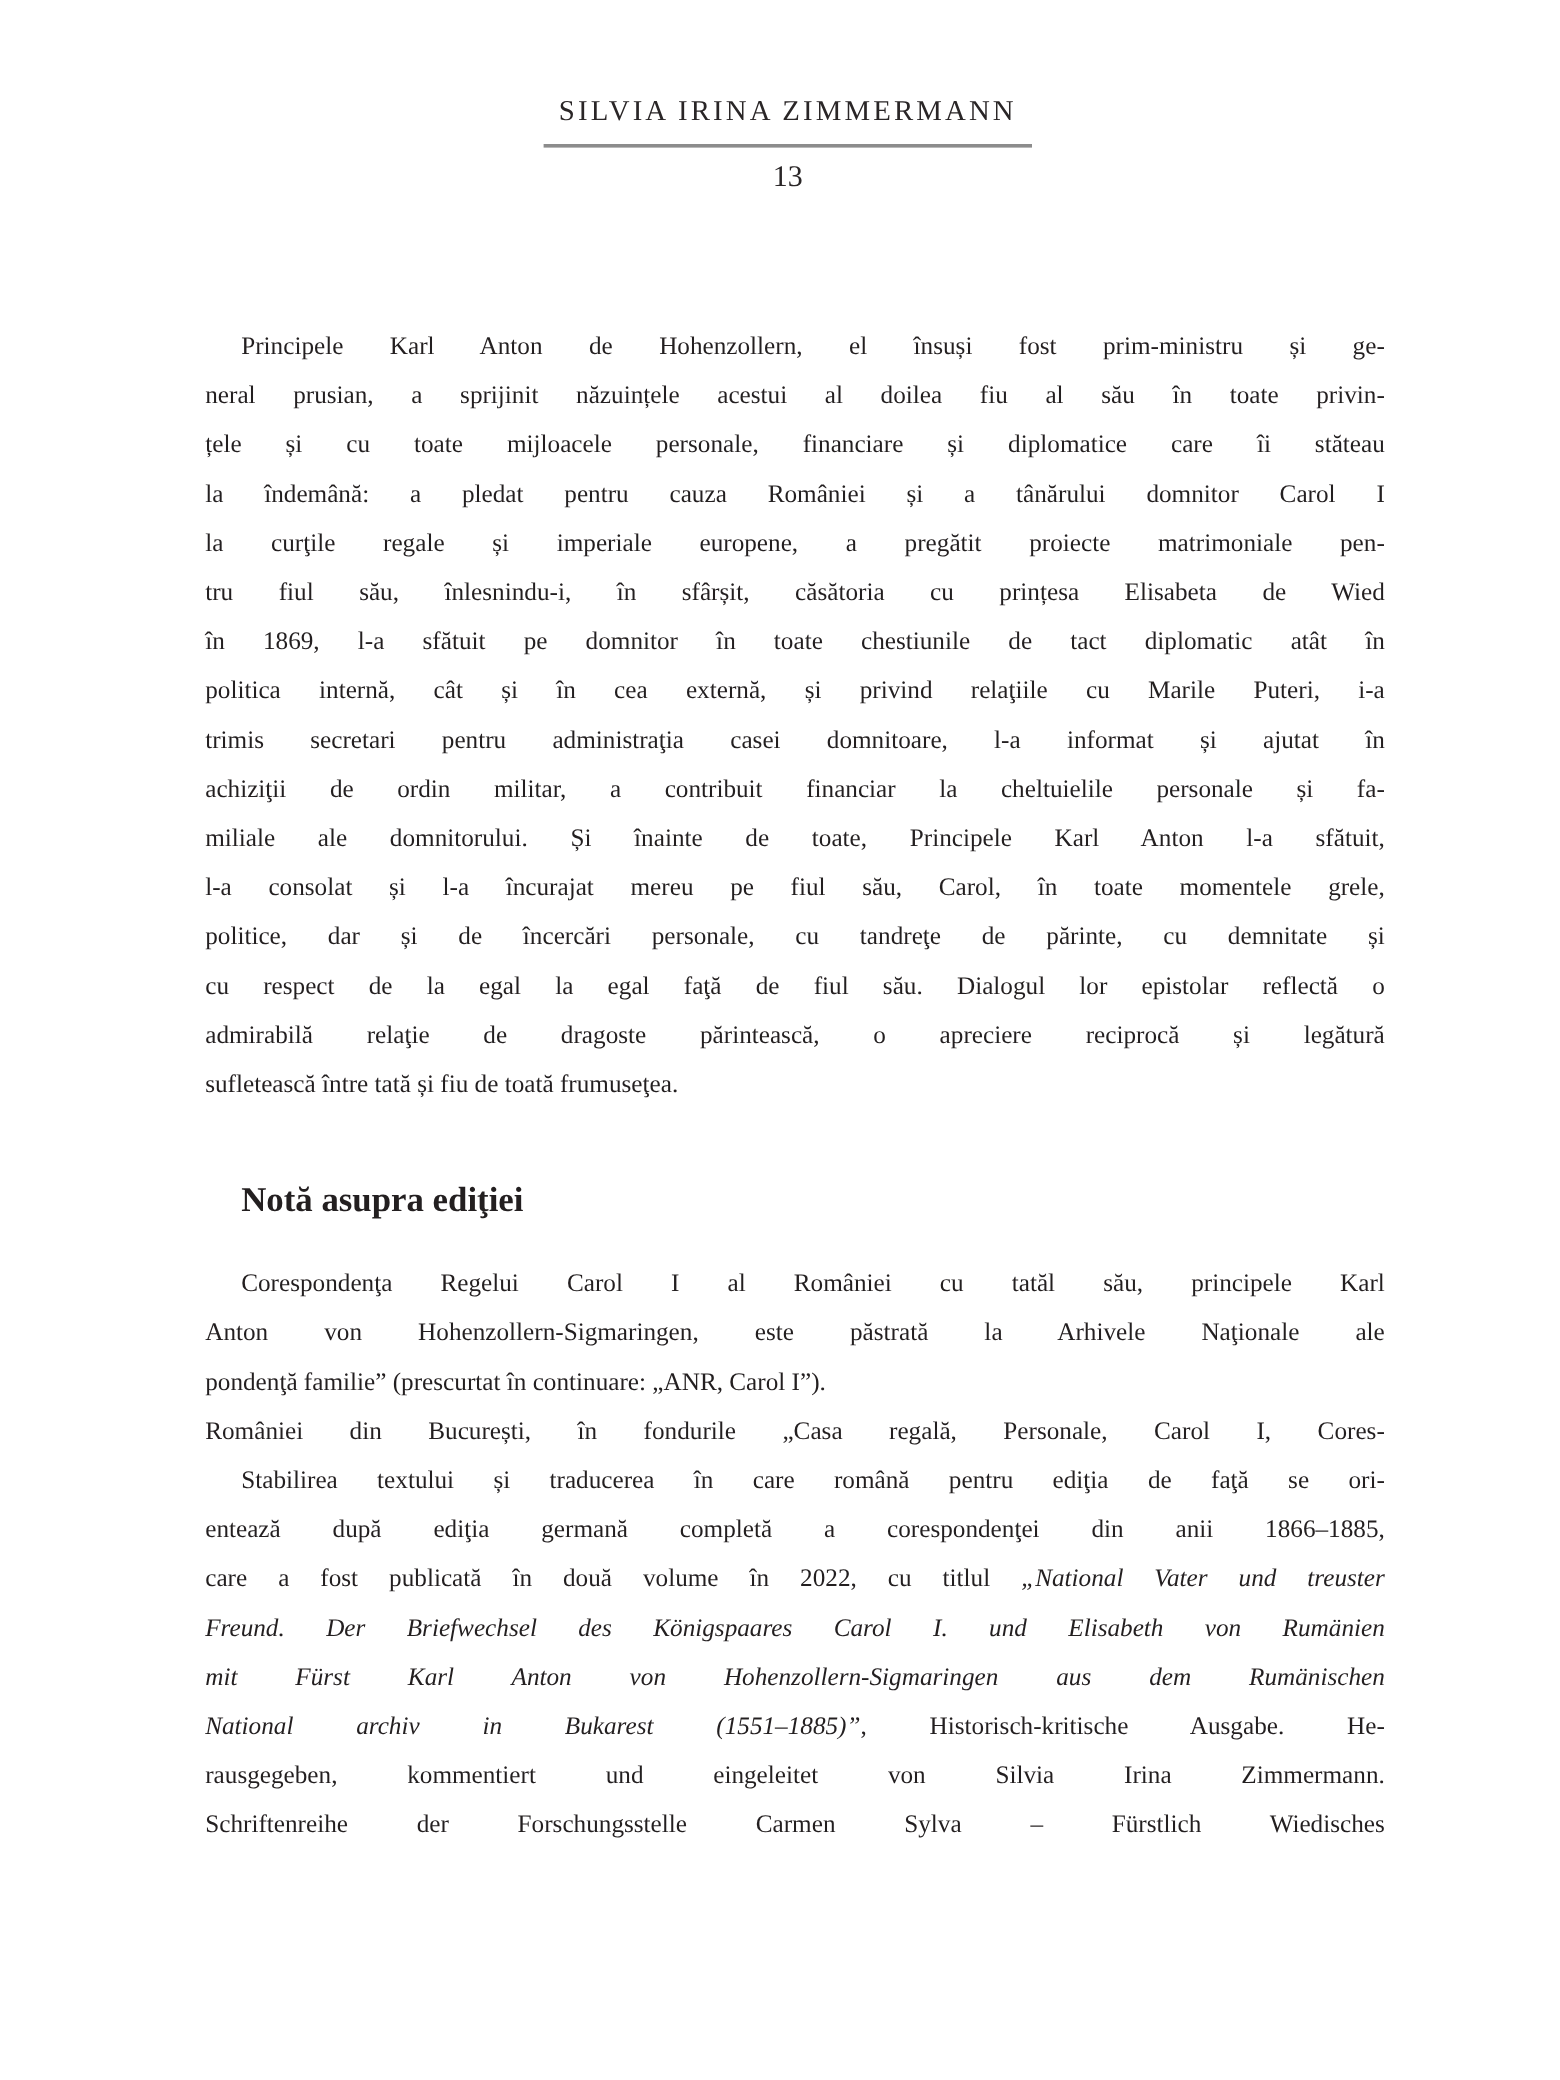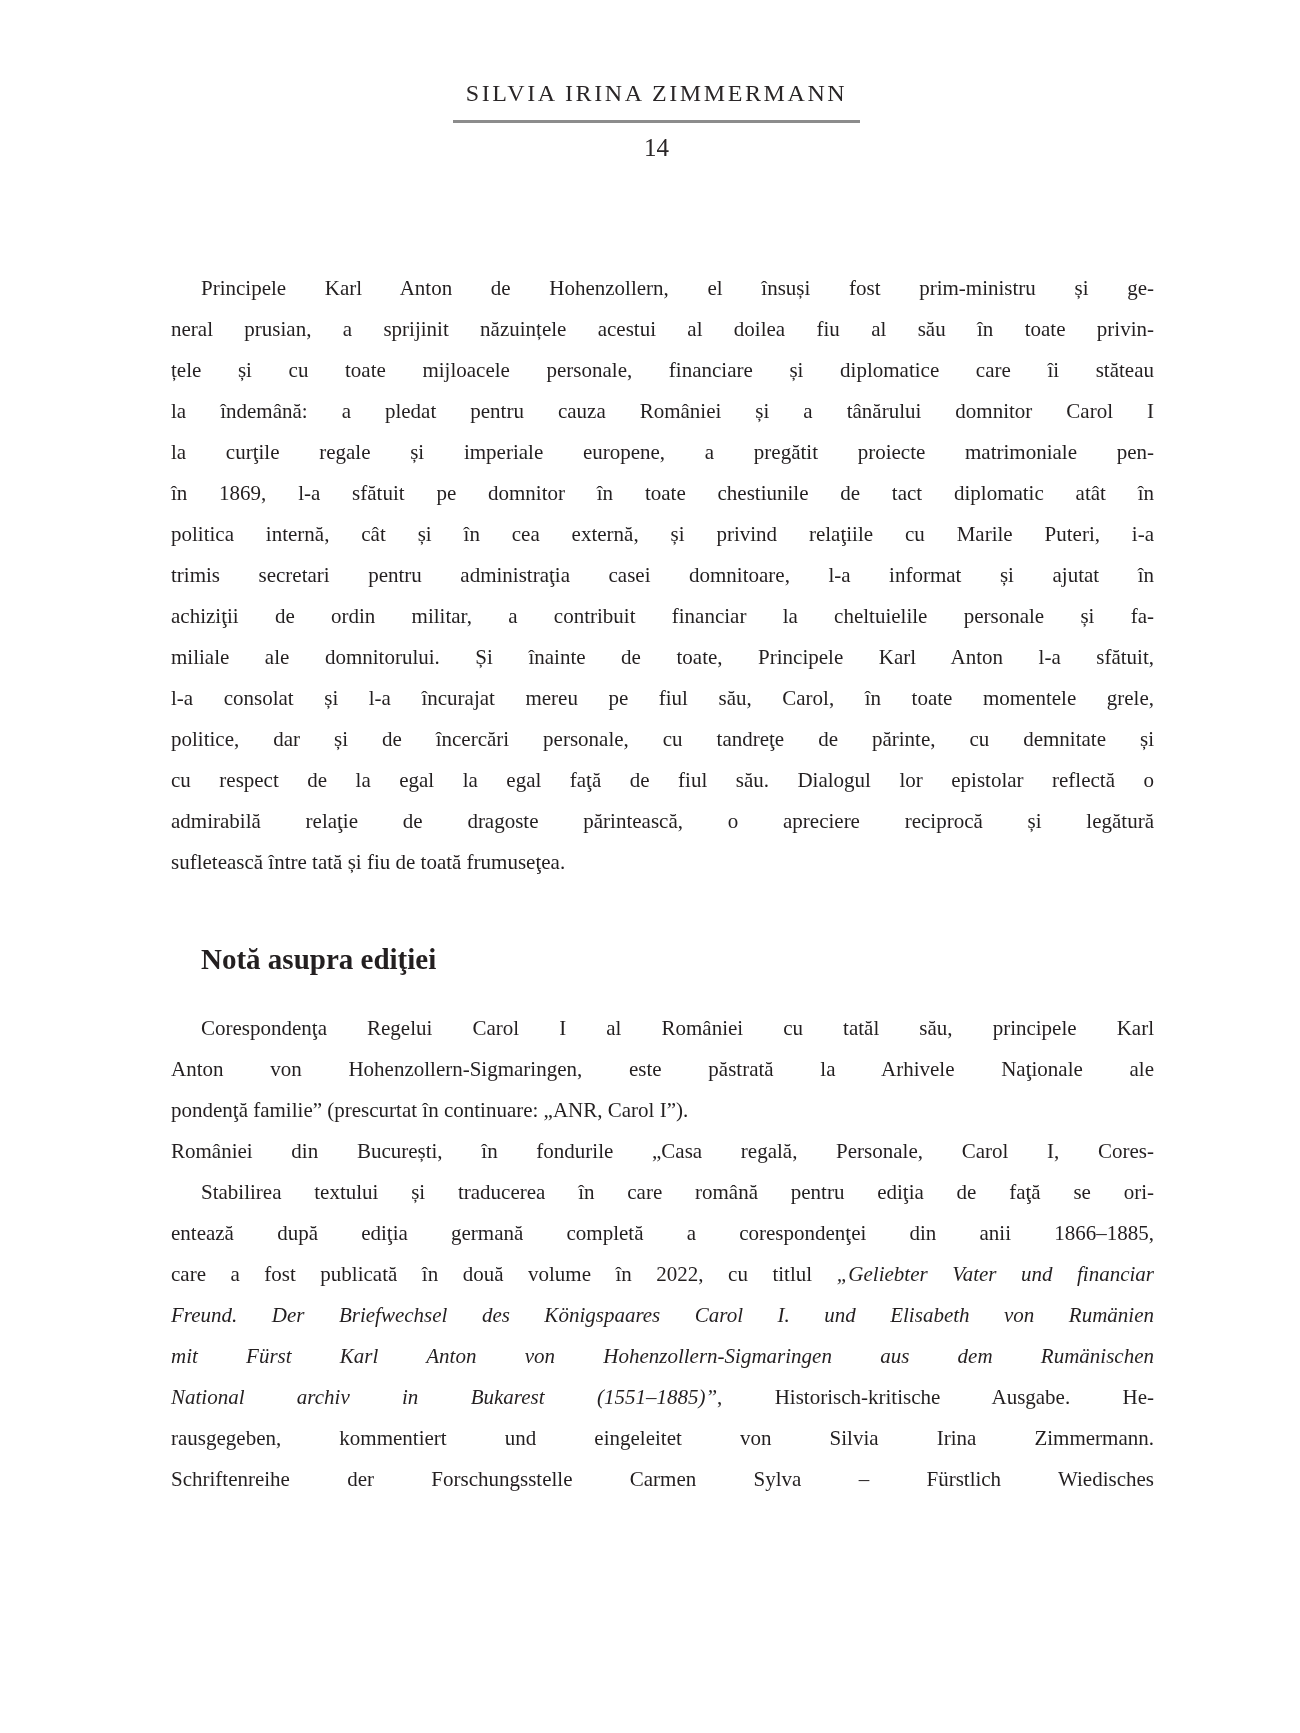--- a/index.html
+++ b/index.html
@@ -80,31 +80,32 @@
       height: 28px;
     }
     .it { font-style: italic; }
   </style>
 </head>
 <body>
 
 <header class="running-header">
   <div class="running-title">SILVIA IRINA ZIMMERMANN</div>
   <div class="header-rule"></div>
-  <div class="page-number">14</div>
+  <div class="page-number">13</div>
 </header>
 
 <main class="text-block">
 
   <p class="para">
     <span class="line indent-first">Principele Karl Anton de Hohenzollern, el însuși fost prim-ministru și ge-</span>
     <span class="line">neral prusian, a sprijinit năzuințele acestui al doilea fiu al său în toate privin-</span>
     <span class="line">țele și cu toate mijloacele personale, financiare și diplomatice care îi stăteau</span>
     <span class="line">la îndemână: a pledat pentru cauza României și a tânărului domnitor Carol I</span>
     <span class="line">la curţile regale și imperiale europene, a pregătit proiecte matrimoniale pen-</span>
+    <span class="line">tru fiul său, înlesnindu-i, în sfârșit, căsătoria cu prințesa Elisabeta de Wied</span>
     <span class="line">în 1869, l-a sfătuit pe domnitor în toate chestiunile de tact diplomatic atât în</span>
     <span class="line">politica internă, cât și în cea externă, și privind relaţiile cu Marile Puteri, i-a</span>
     <span class="line">trimis secretari pentru administraţia casei domnitoare, l-a informat și ajutat în</span>
     <span class="line">achiziţii de ordin militar, a contribuit financiar la cheltuielile personale și fa-</span>
     <span class="line">miliale ale domnitorului. Și înainte de toate, Principele Karl Anton l-a sfătuit,</span>
     <span class="line">l-a consolat și l-a încurajat mereu pe fiul său, Carol, în toate momentele grele,</span>
     <span class="line">politice, dar și de încercări personale, cu tandreţe de părinte, cu demnitate și</span>
     <span class="line">cu respect de la egal la egal faţă de fiul său. Dialogul lor epistolar reflectă o</span>
     <span class="line">admirabilă relaţie de dragoste părintească, o apreciere reciprocă și legătură</span>
     <span class="line last">sufletească între tată și fiu de toată frumuseţea.</span>
@@ -117,21 +118,21 @@
   <p class="para">
     <span class="line indent-first">Corespondenţa Regelui Carol I al României cu tatăl său, principele Karl</span>
     <span class="line">Anton von Hohenzollern-Sigmaringen, este păstrată la Arhivele Naţionale ale</span>
     <span class="line last">pondenţă familie” (prescurtat în continuare: „ANR, Carol I”).</span>
     <span class="line">României din București, în fondurile „Casa regală, Personale, Carol I, Cores-</span>
   </p>
 
   <p class="para">
     <span class="line indent-first">Stabilirea textului și traducerea în care română pentru ediţia de faţă se ori-</span>
     <span class="line">entează după ediţia germană completă a corespondenţei din anii 1866–1885,</span>
-    <span class="line"><span>care a fost publicată în două volume în 2022, cu titlul </span><span class="it">„Geliebter Vater und financiar</span></span>
+    <span class="line"><span>care a fost publicată în două volume în 2022, cu titlul </span><span class="it">„National Vater und treuster</span></span>
     <span class="line it">Freund. Der Briefwechsel des Königspaares Carol I. und Elisabeth von Rumänien</span>
     <span class="line it">mit Fürst Karl Anton von Hohenzollern-Sigmaringen aus dem Rumänischen</span>
     <span class="line"><span class="it">National archiv in Bukarest (1551–1885)”</span><span>, Historisch-kritische Ausgabe. He-</span></span>
     <span class="line">rausgegeben, kommentiert und eingeleitet von Silvia Irina Zimmermann.</span>
     <span class="line">Schriftenreihe der Forschungsstelle Carmen Sylva – Fürstlich Wiedisches</span>
   </p>
 
 </main>
 
 </body></html>

